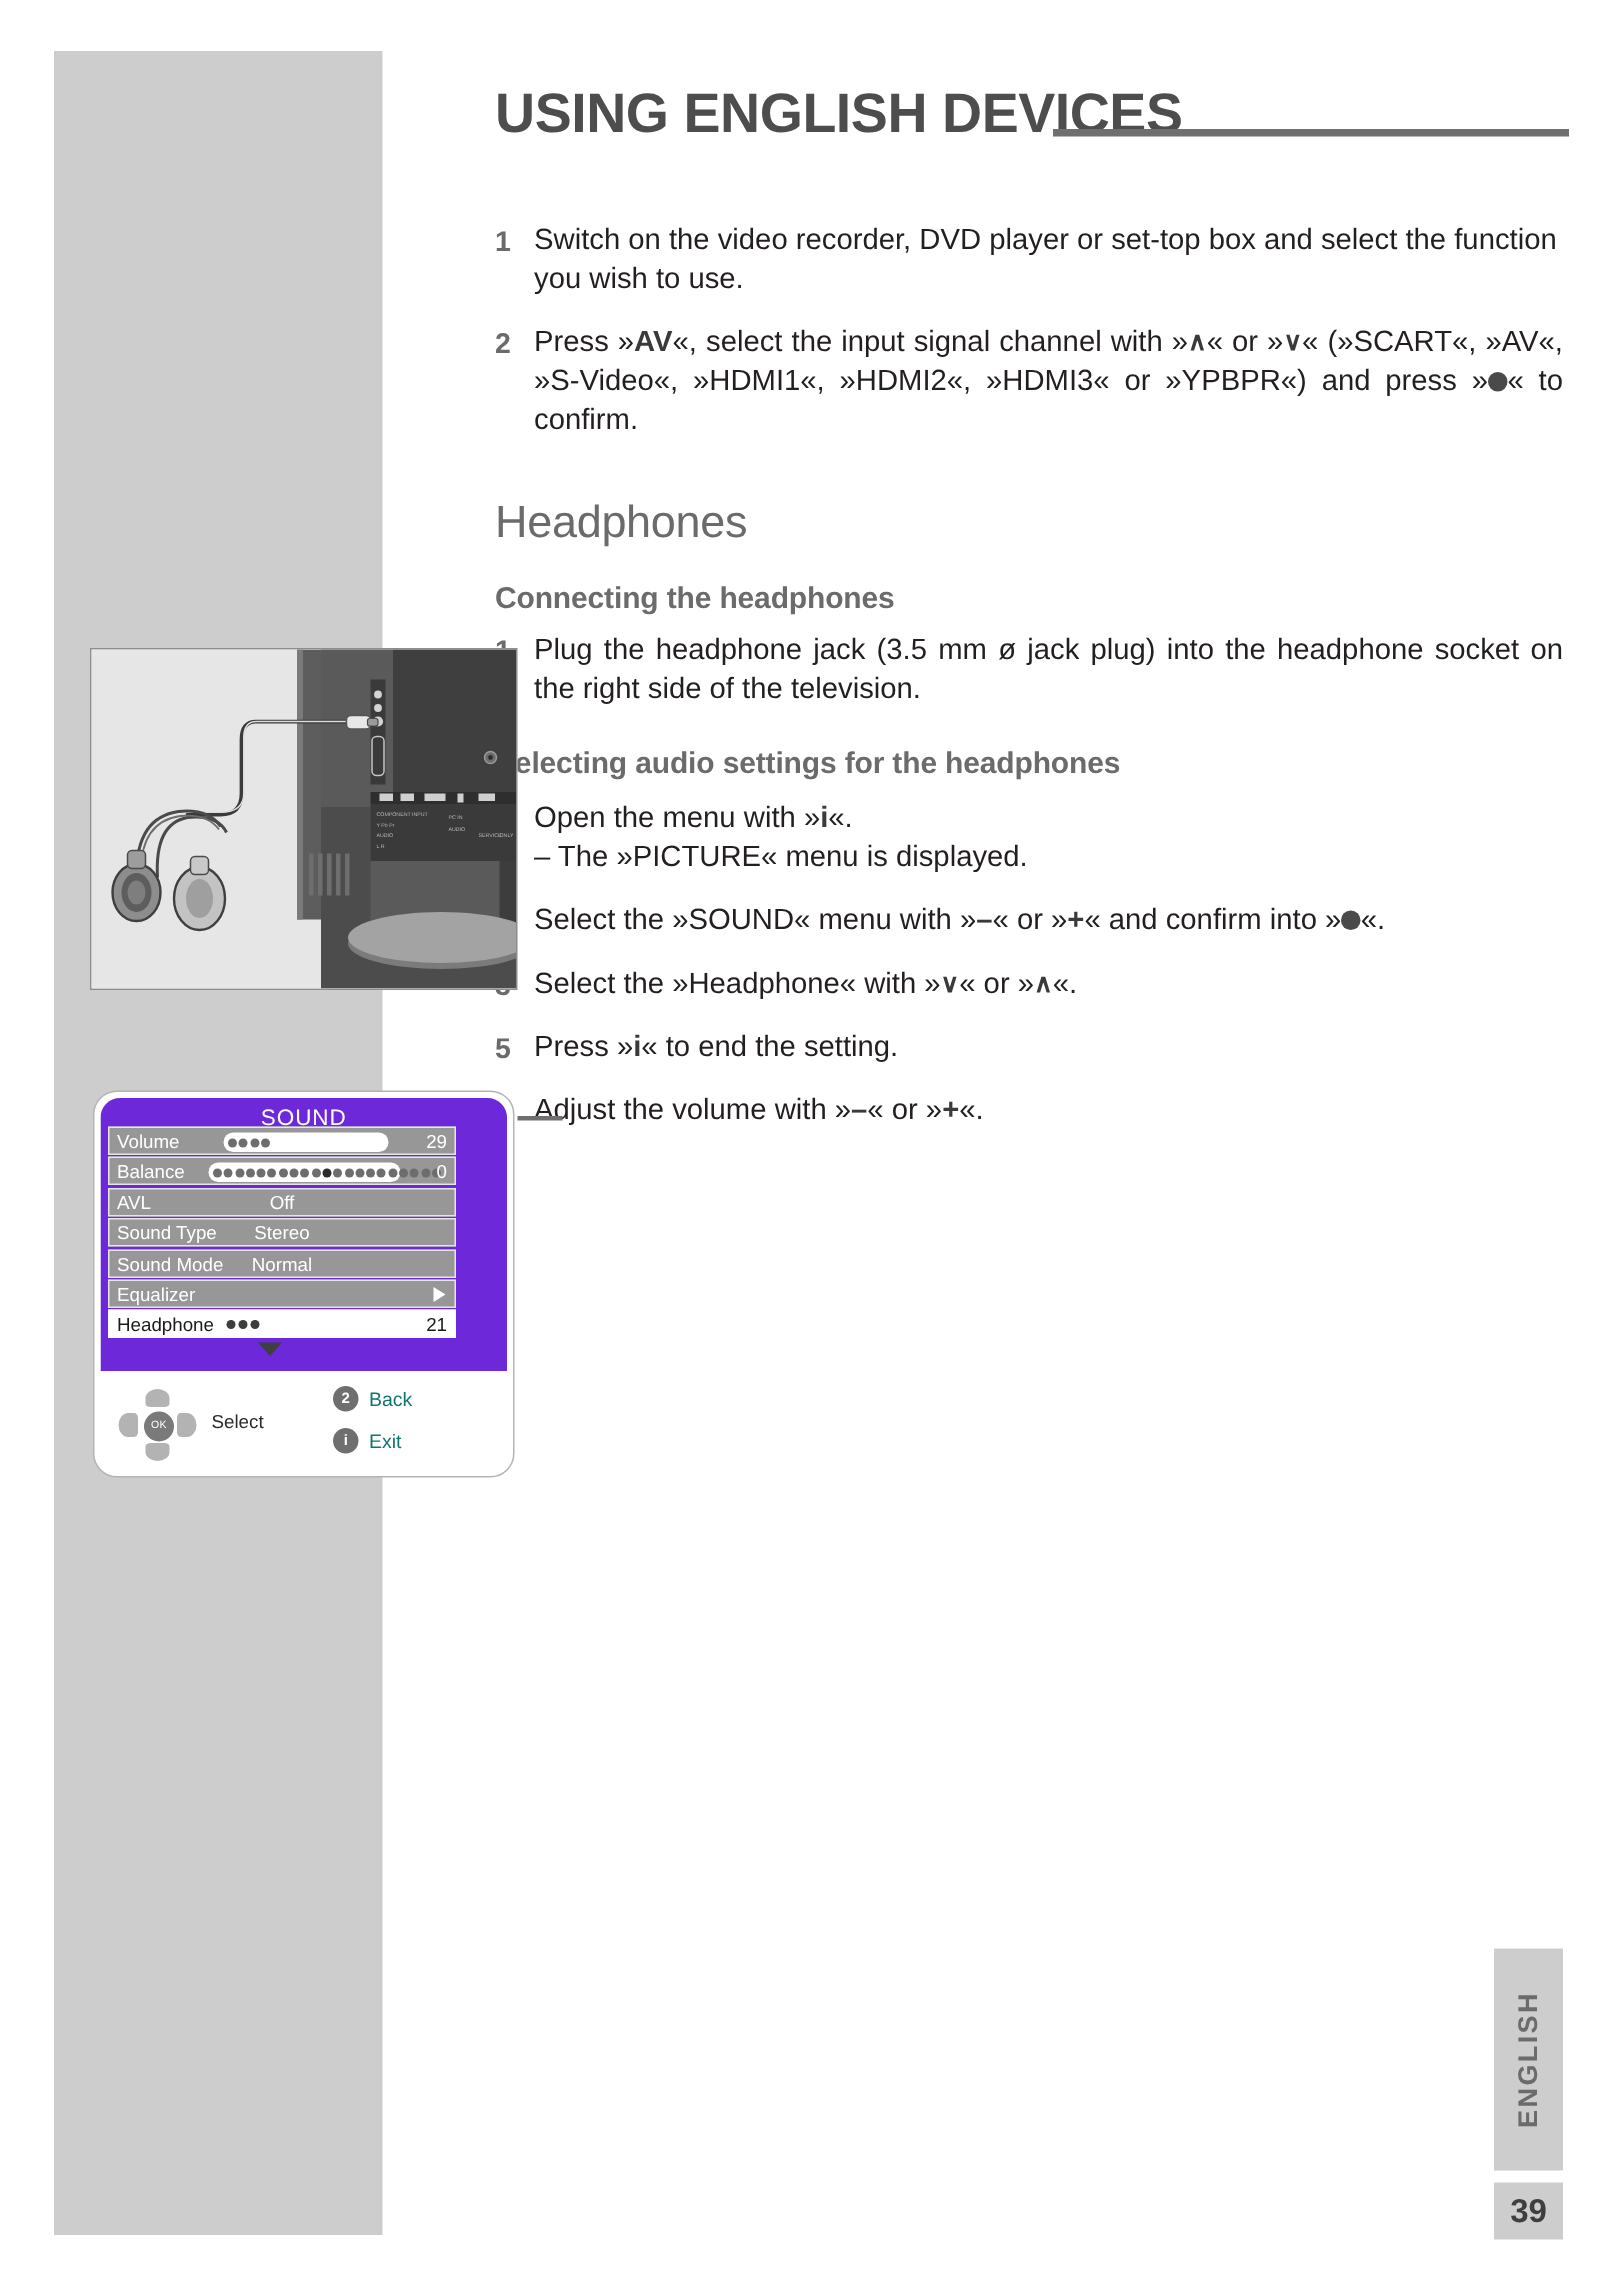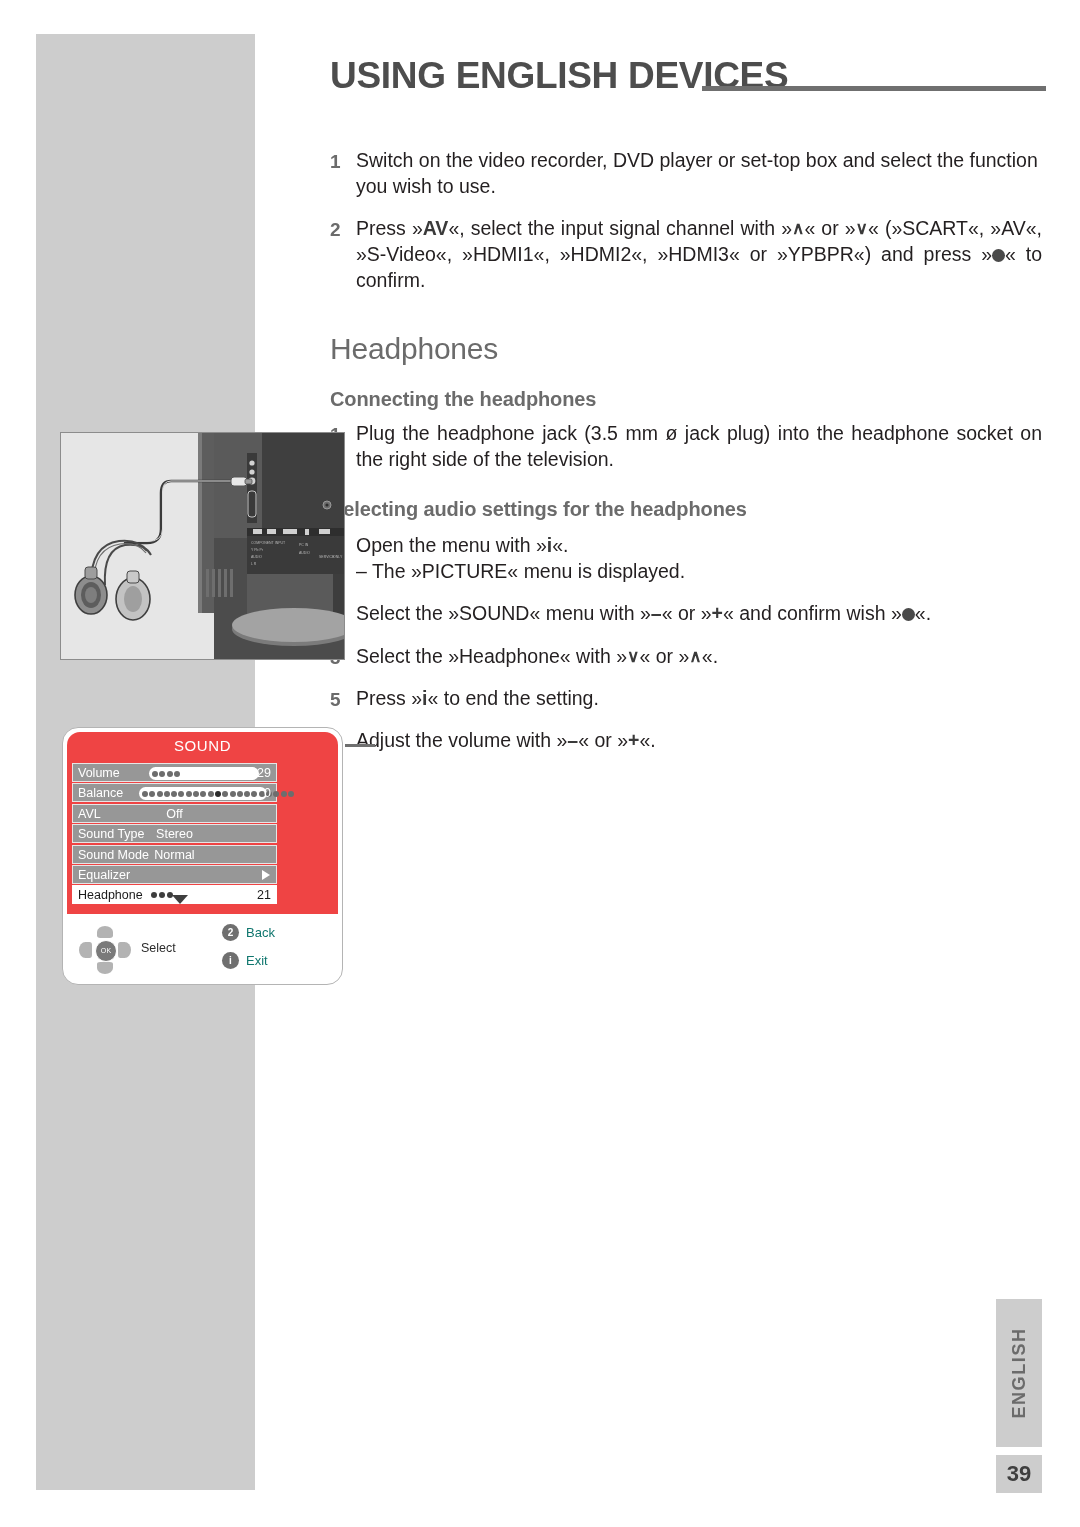--- a/index.html
+++ b/index.html
@@ -70,28 +70,28 @@
   .osd{
     position:absolute;left:62px;top:727px;width:281px;height:258px;
     background:#ffffff;border:1px solid #b4b4b4;border-radius:16px;
     box-sizing:border-box;overflow:hidden;
   }
   .osd-inner{
     position:absolute;left:4px;top:4px;right:4px;bottom:4px;
     border-radius:13px;overflow:hidden;background:#ffffff;
   }
   .osd-main{
-    position:absolute;left:0;top:0;right:0;height:182px;background:#ef4444;
+    position:absolute;left:0;top:0;right:0;height:182px;background:#6d28d9;
   }
   .osd-title{
     position:absolute;left:0;top:5px;width:100%;text-align:center;
     color:#ffffff;font-size:15px;letter-spacing:0.6px;
   }
   .osd-rows{
-    position:absolute;left:5px;top:31px;width:205px;text-decoration:underline;
+    position:absolute;left:5px;top:19px;width:232px;text-decoration:underline;
   }
   .osd-row{
     position:relative;height:19px;margin-bottom:1.4px;
     border:1px solid #e6e6e6;box-sizing:border-box;
     background:#979797;
   }
   .osd-row.selected{background:#ffffff;border-color:#ffffff;}
   .osd-label{
     position:absolute;left:5px;top:2px;font-size:12.5px;color:#ffffff;
     white-space:nowrap;
@@ -254,21 +254,21 @@
       <span class="step-num">1</span>
       <span class="step-body">
         <span>Open the menu with »</span><span class="kb">i</span><span>«.</span>
         <span class="sub-note">– The »PICTURE« menu is displayed.</span>
       </span>
     </li>
 
     <li class="step">
       <span class="step-num">2</span>
       <span class="step-body">
-        <span>Select the »SOUND« menu with »</span><span class="kb">–</span><span>« or »</span><span class="kb">+</span><span>« and confirm wish »</span><span class="dot-gl"></span><span>«.</span>
+        <span>Select the »SOUND« menu with »</span><span class="kb">–</span><span>« or »</span><span class="kb">+</span><span>« and confirm into »</span><span class="dot-gl"></span><span>«.</span>
       </span>
     </li>
 
     <li class="step">
       <span class="step-num">3</span>
       <span class="step-body">
         <span>Select the »Headphone« with  »</span><span class="gl">∨</span><span>« or »</span><span class="gl">∧</span><span>«.</span>
       </span>
     </li>
 

